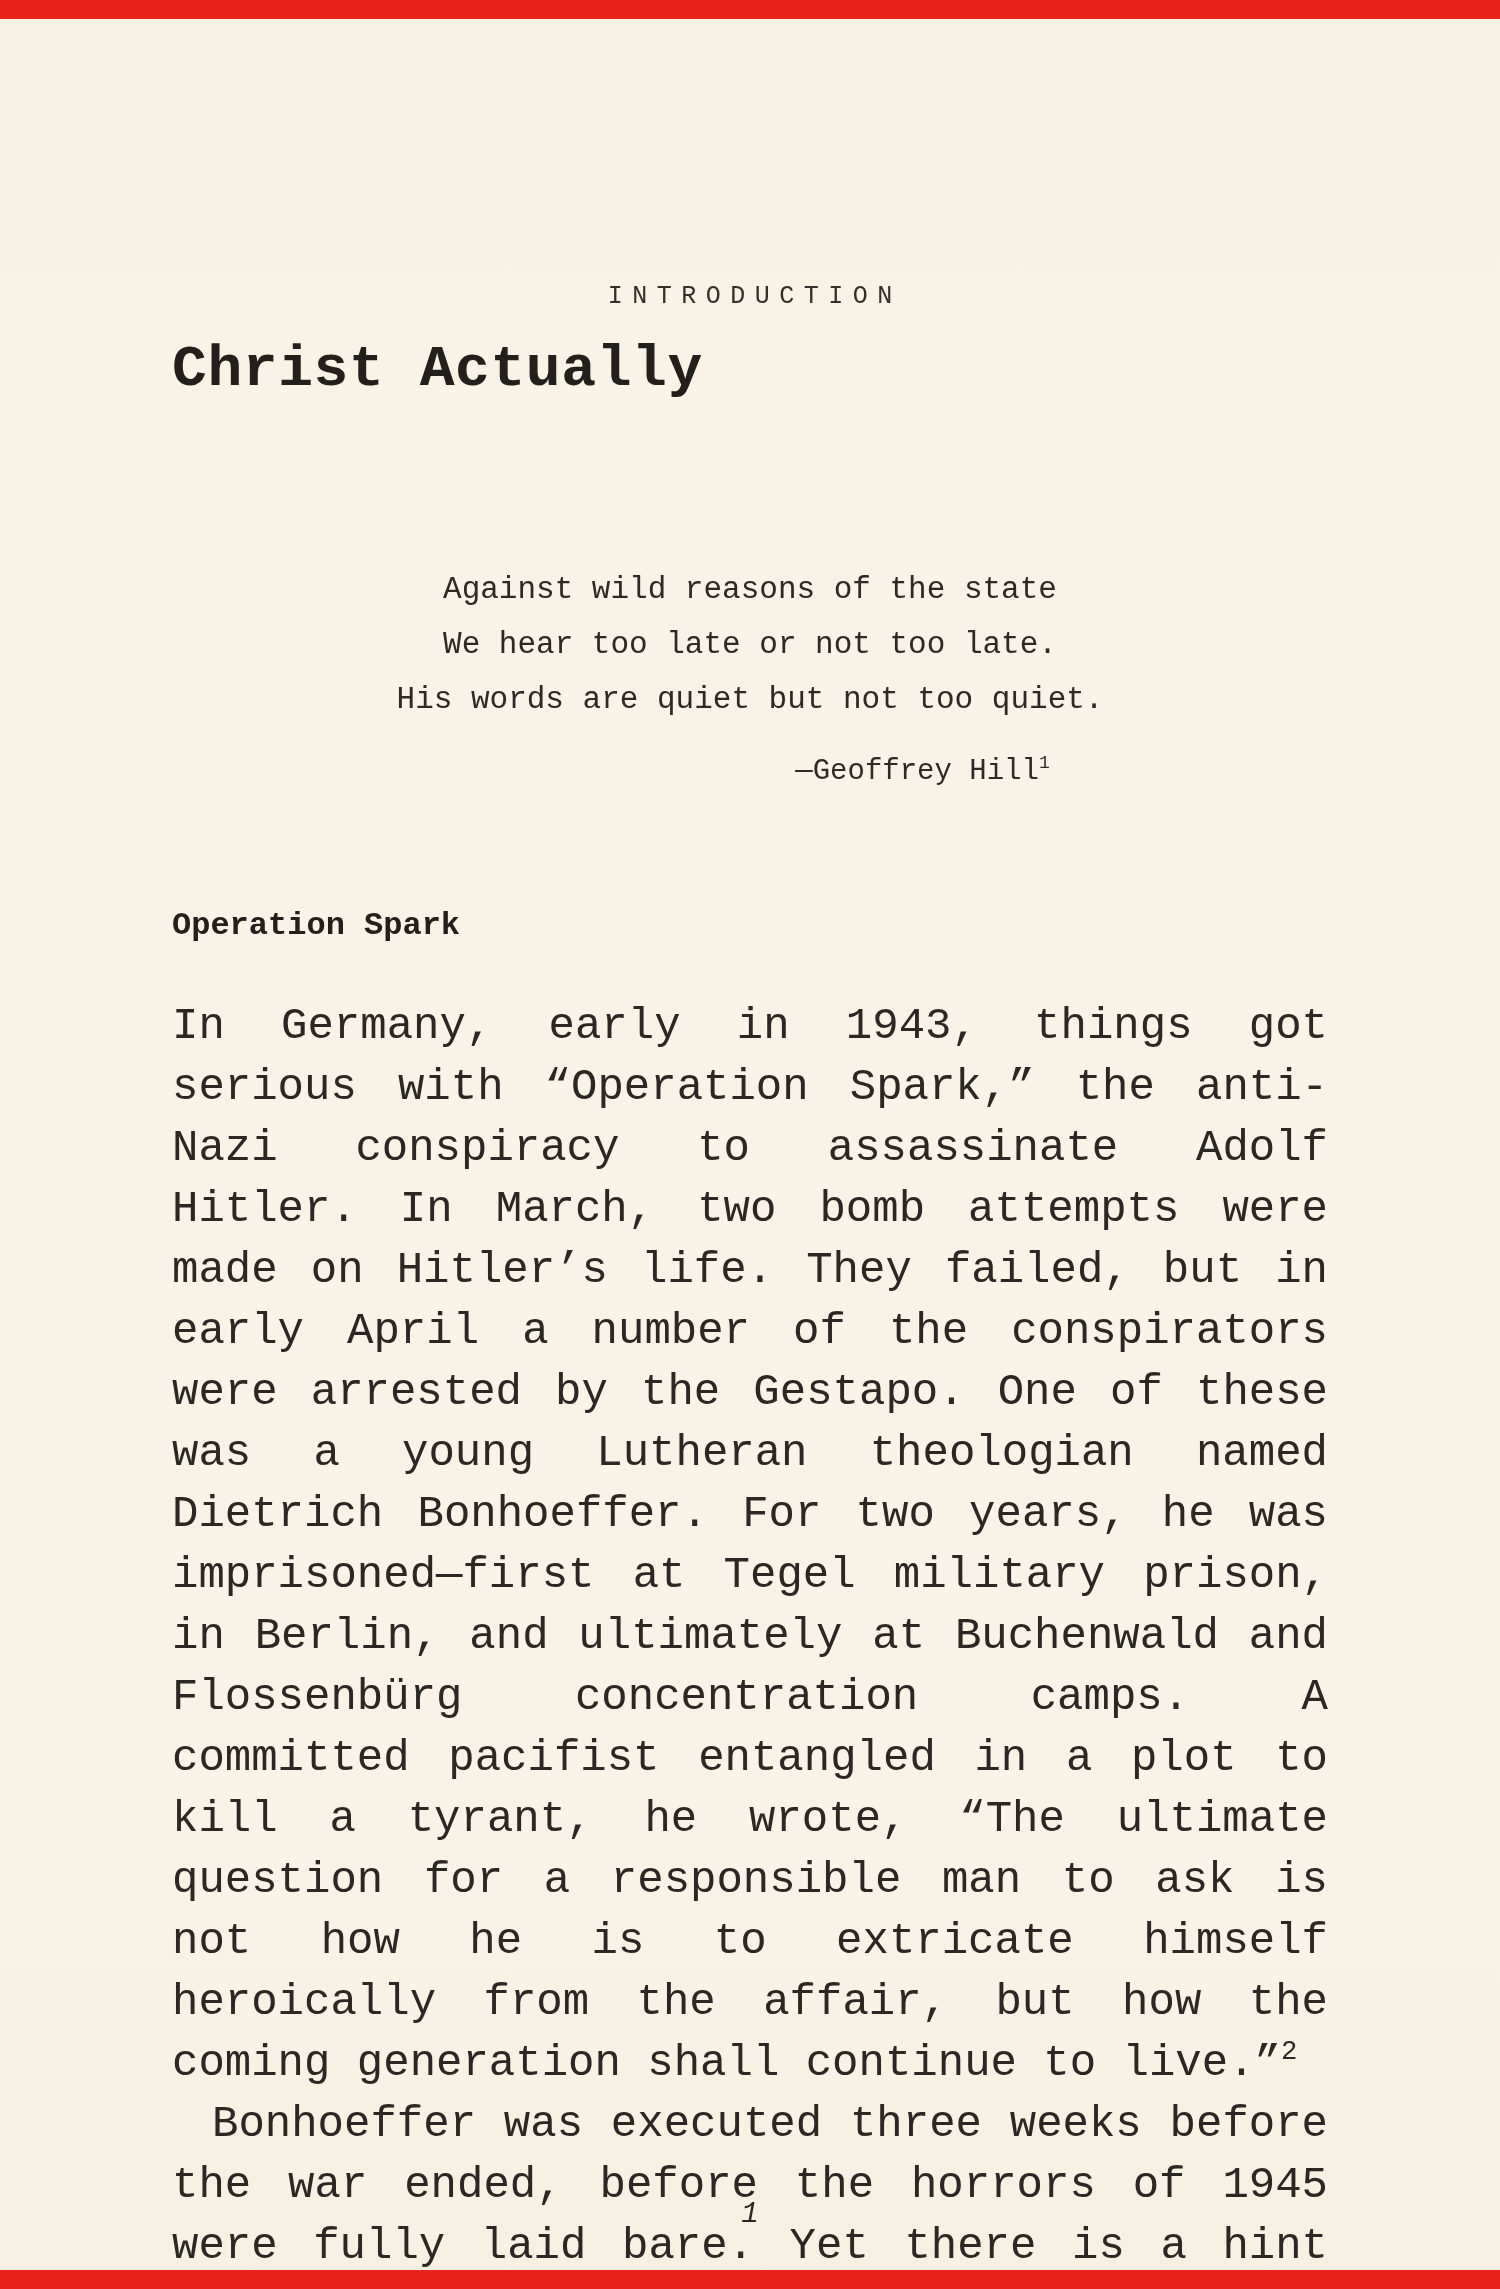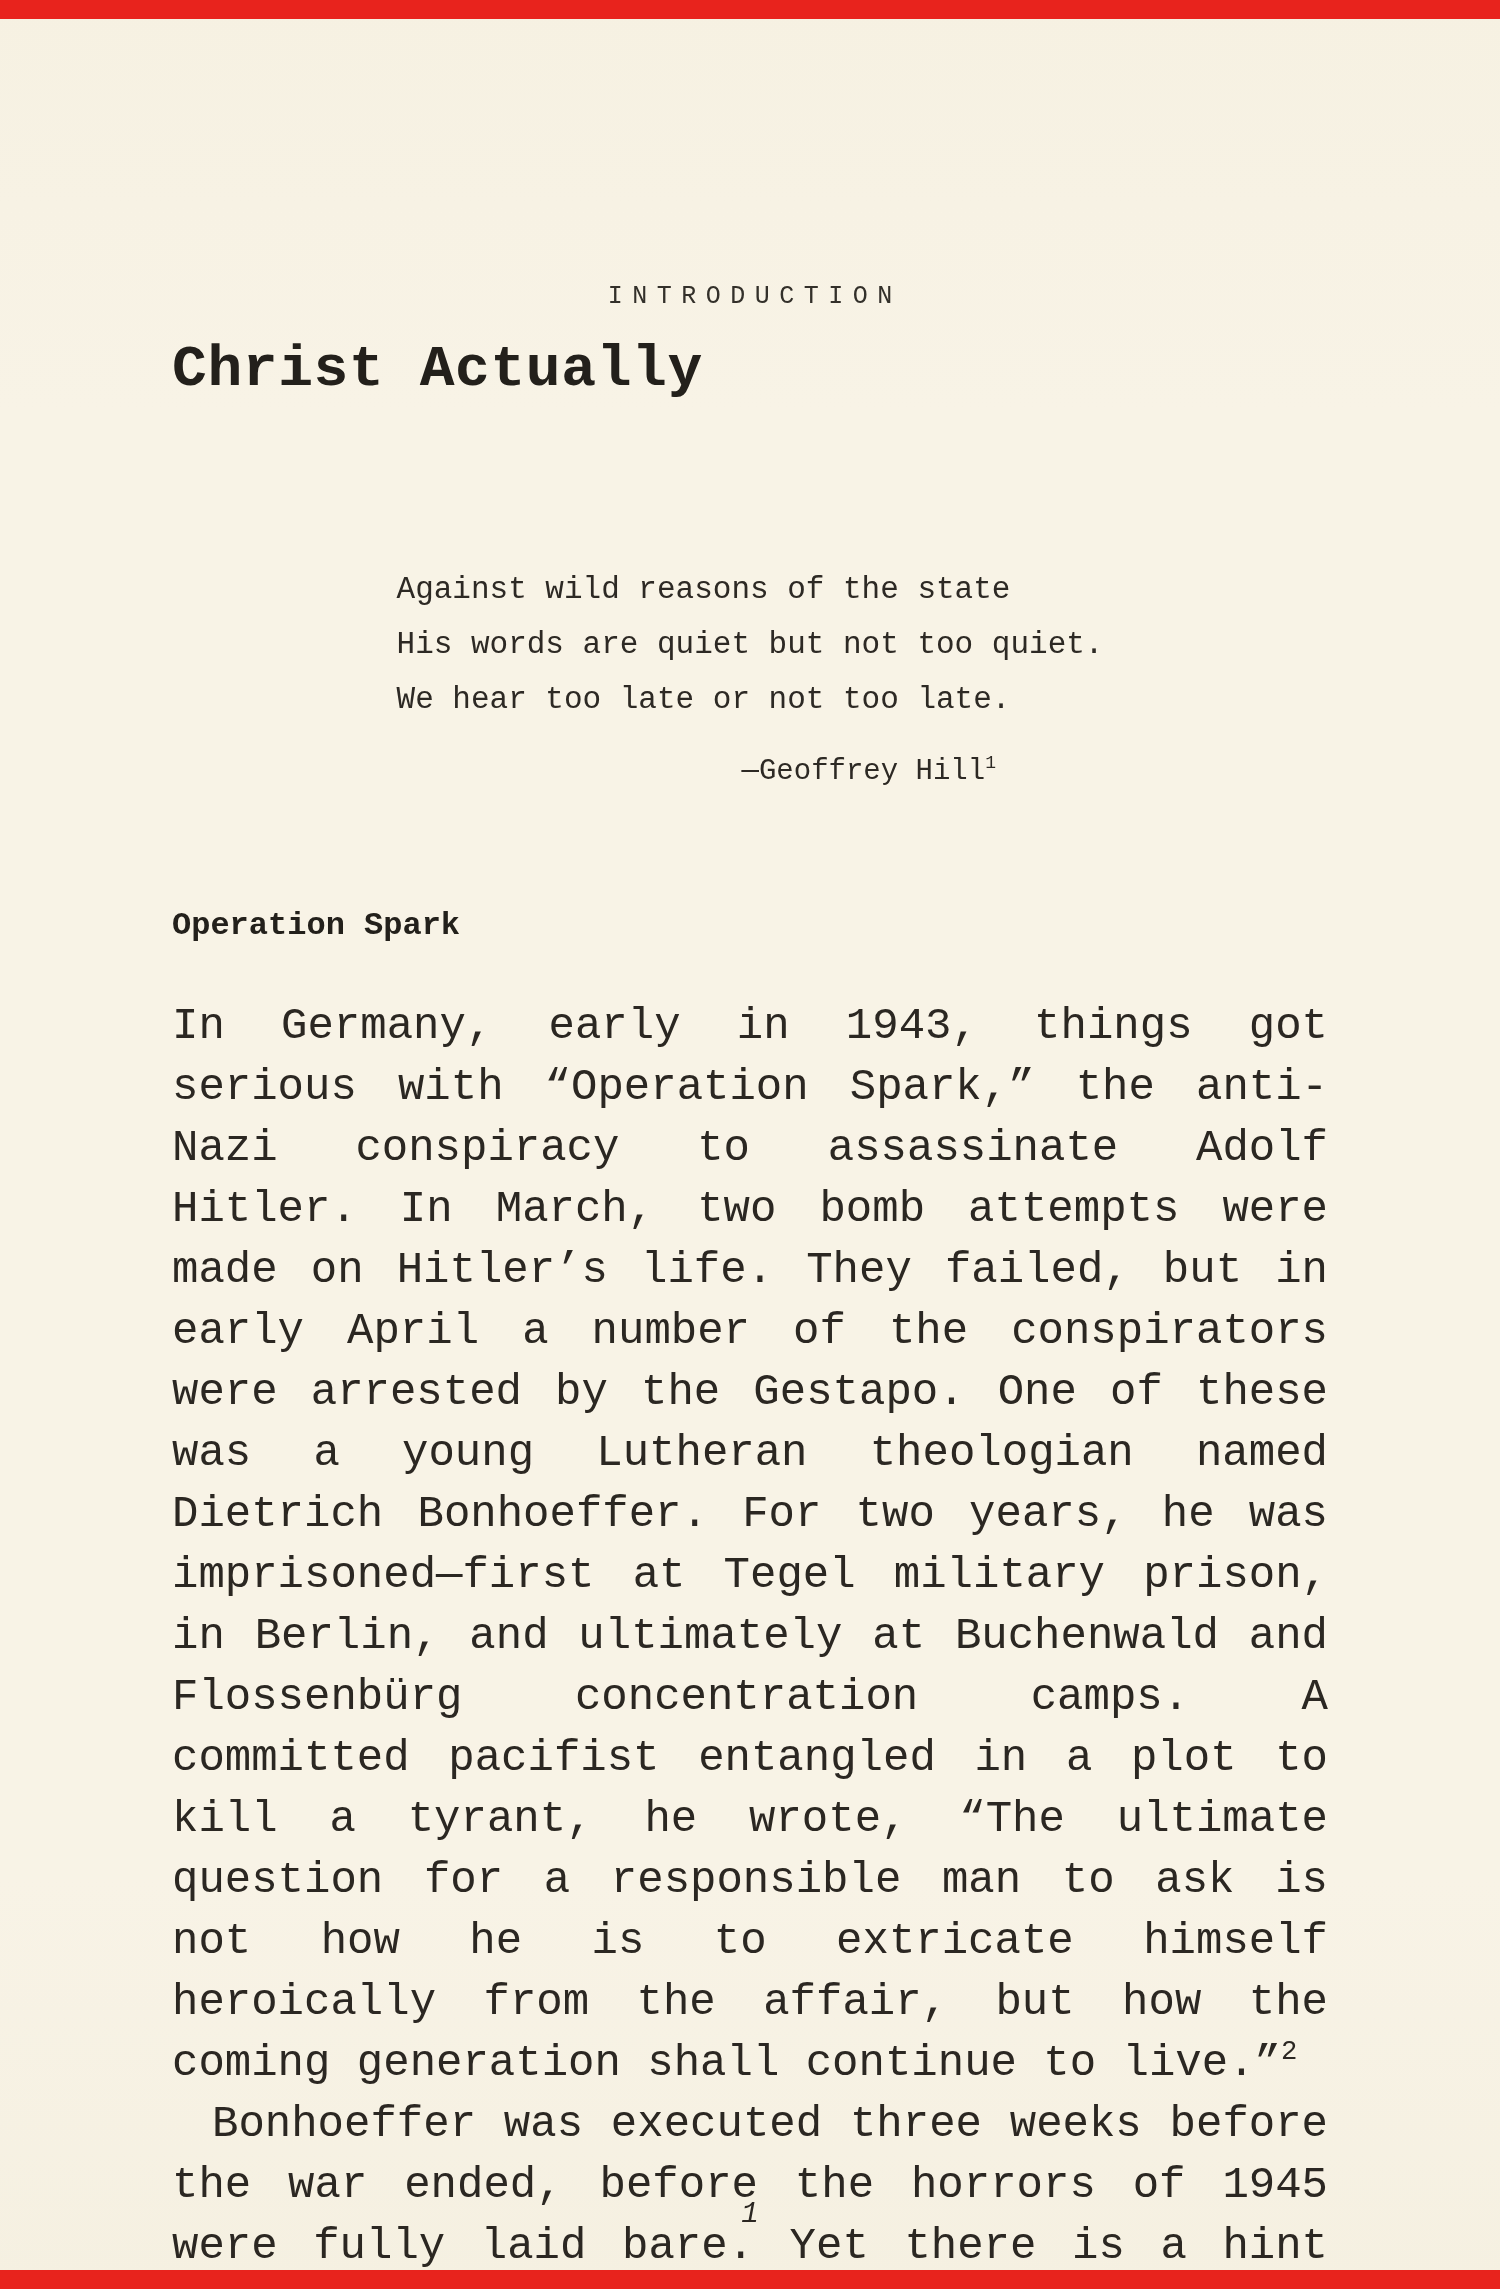--- a/index.html
+++ b/index.html
@@ -47,21 +47,21 @@
     text-align: left;
     font-size: 58px;
     font-weight: 700;
     letter-spacing: 0.01em;
     color: #23201b;
   }
 
   .epigraph {
     width: fit-content;
     margin: 160px auto 0 auto;
-    text-align: left;
+    text-align: center;
     font-size: 31px;
     line-height: 55px;
     color: #2d2924;
   }
   .ep-attr {
     margin-top: 28px;
     margin-left: 345px;
     font-size: 29px;
     line-height: 34px;
   }
@@ -110,22 +110,22 @@
   <div class="band band-top"></div>
 
   <div class="content">
 
     <div class="kicker">INTRODUCTION</div>
 
     <h1 class="title">Christ Actually</h1>
 
     <div class="epigraph">
       <div class="ep-line">Against wild reasons of the state</div>
+      <div class="ep-line">We hear too late or not too late.</div>
       <div class="ep-line">His words are quiet but not too quiet.</div>
-      <div class="ep-line">We hear too late or not too late.</div>
       <div class="ep-attr"><span>—Geoffrey Hill</span><sup class="fn">1</sup></div>
     </div>
 
     <h2 class="section-heading">Operation Spark</h2>
 
     <div class="body-copy">
       <p class="body-para"><span>In Germany, early in 1943, things got serious with “Operation Spark,” the anti-Nazi conspiracy to assassinate Adolf Hitler. In March, two bomb attempts were made on Hitler’s life. They failed, but in early April a number of the conspirators were arrested by the Gestapo. One of these was a young Lutheran theologian named Dietrich Bonhoeffer. For two years, he was imprisoned—first at Tegel military prison, in Berlin, and ultimately at Buchenwald and Flossenbürg concentration camps. A committed pacifist entangled in a plot to kill a tyrant, he wrote, “The ultimate question for a responsible man to ask is not how he is to extricate himself heroically from the affair, but how the coming generation shall continue to live.”</span><sup class="fn">2</sup></p>
 
       <p class="body-para indented"><span>Bonhoeffer was executed three weeks before the war ended, before the horrors of 1945 were fully laid bare. Yet there is a hint in his statement that, in the thick of the evil, he had grasped what was now at stake: nothing less than the moral self-destruction, and perhaps the physical self-extinction, of the human species; its “continuing to live.” He did not survive to articulate the meaning of what he’d come to, but in subsequent years the fragments of thought he left flashed through Christian theology like crystal shards through a darkened</span></p>
     </div>

